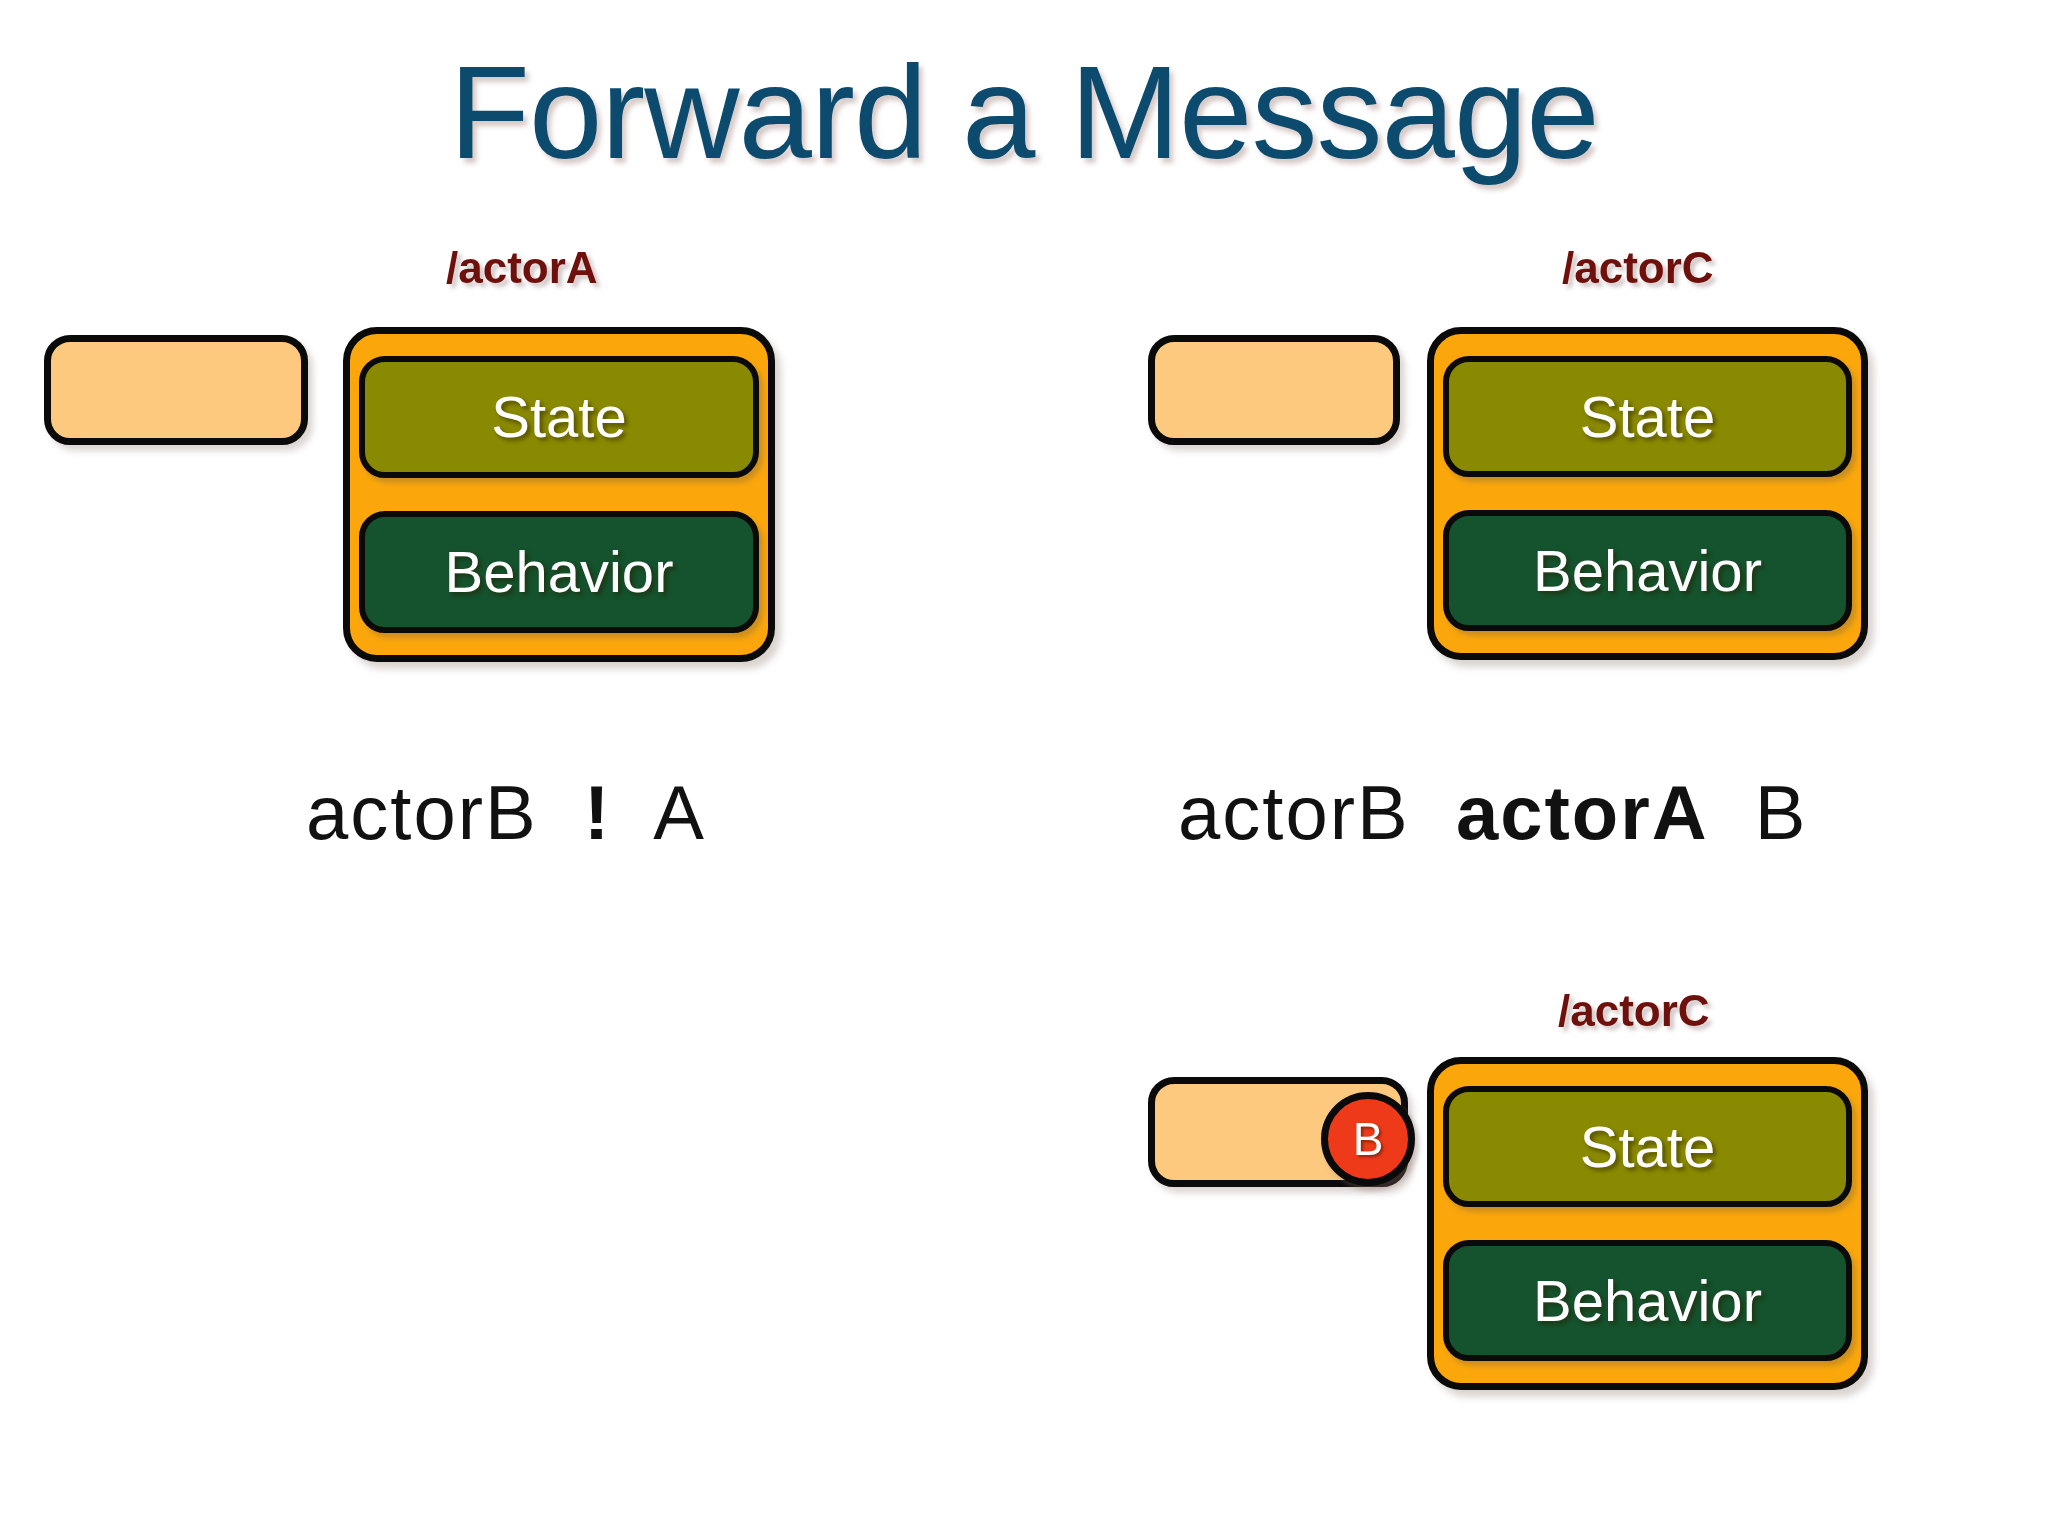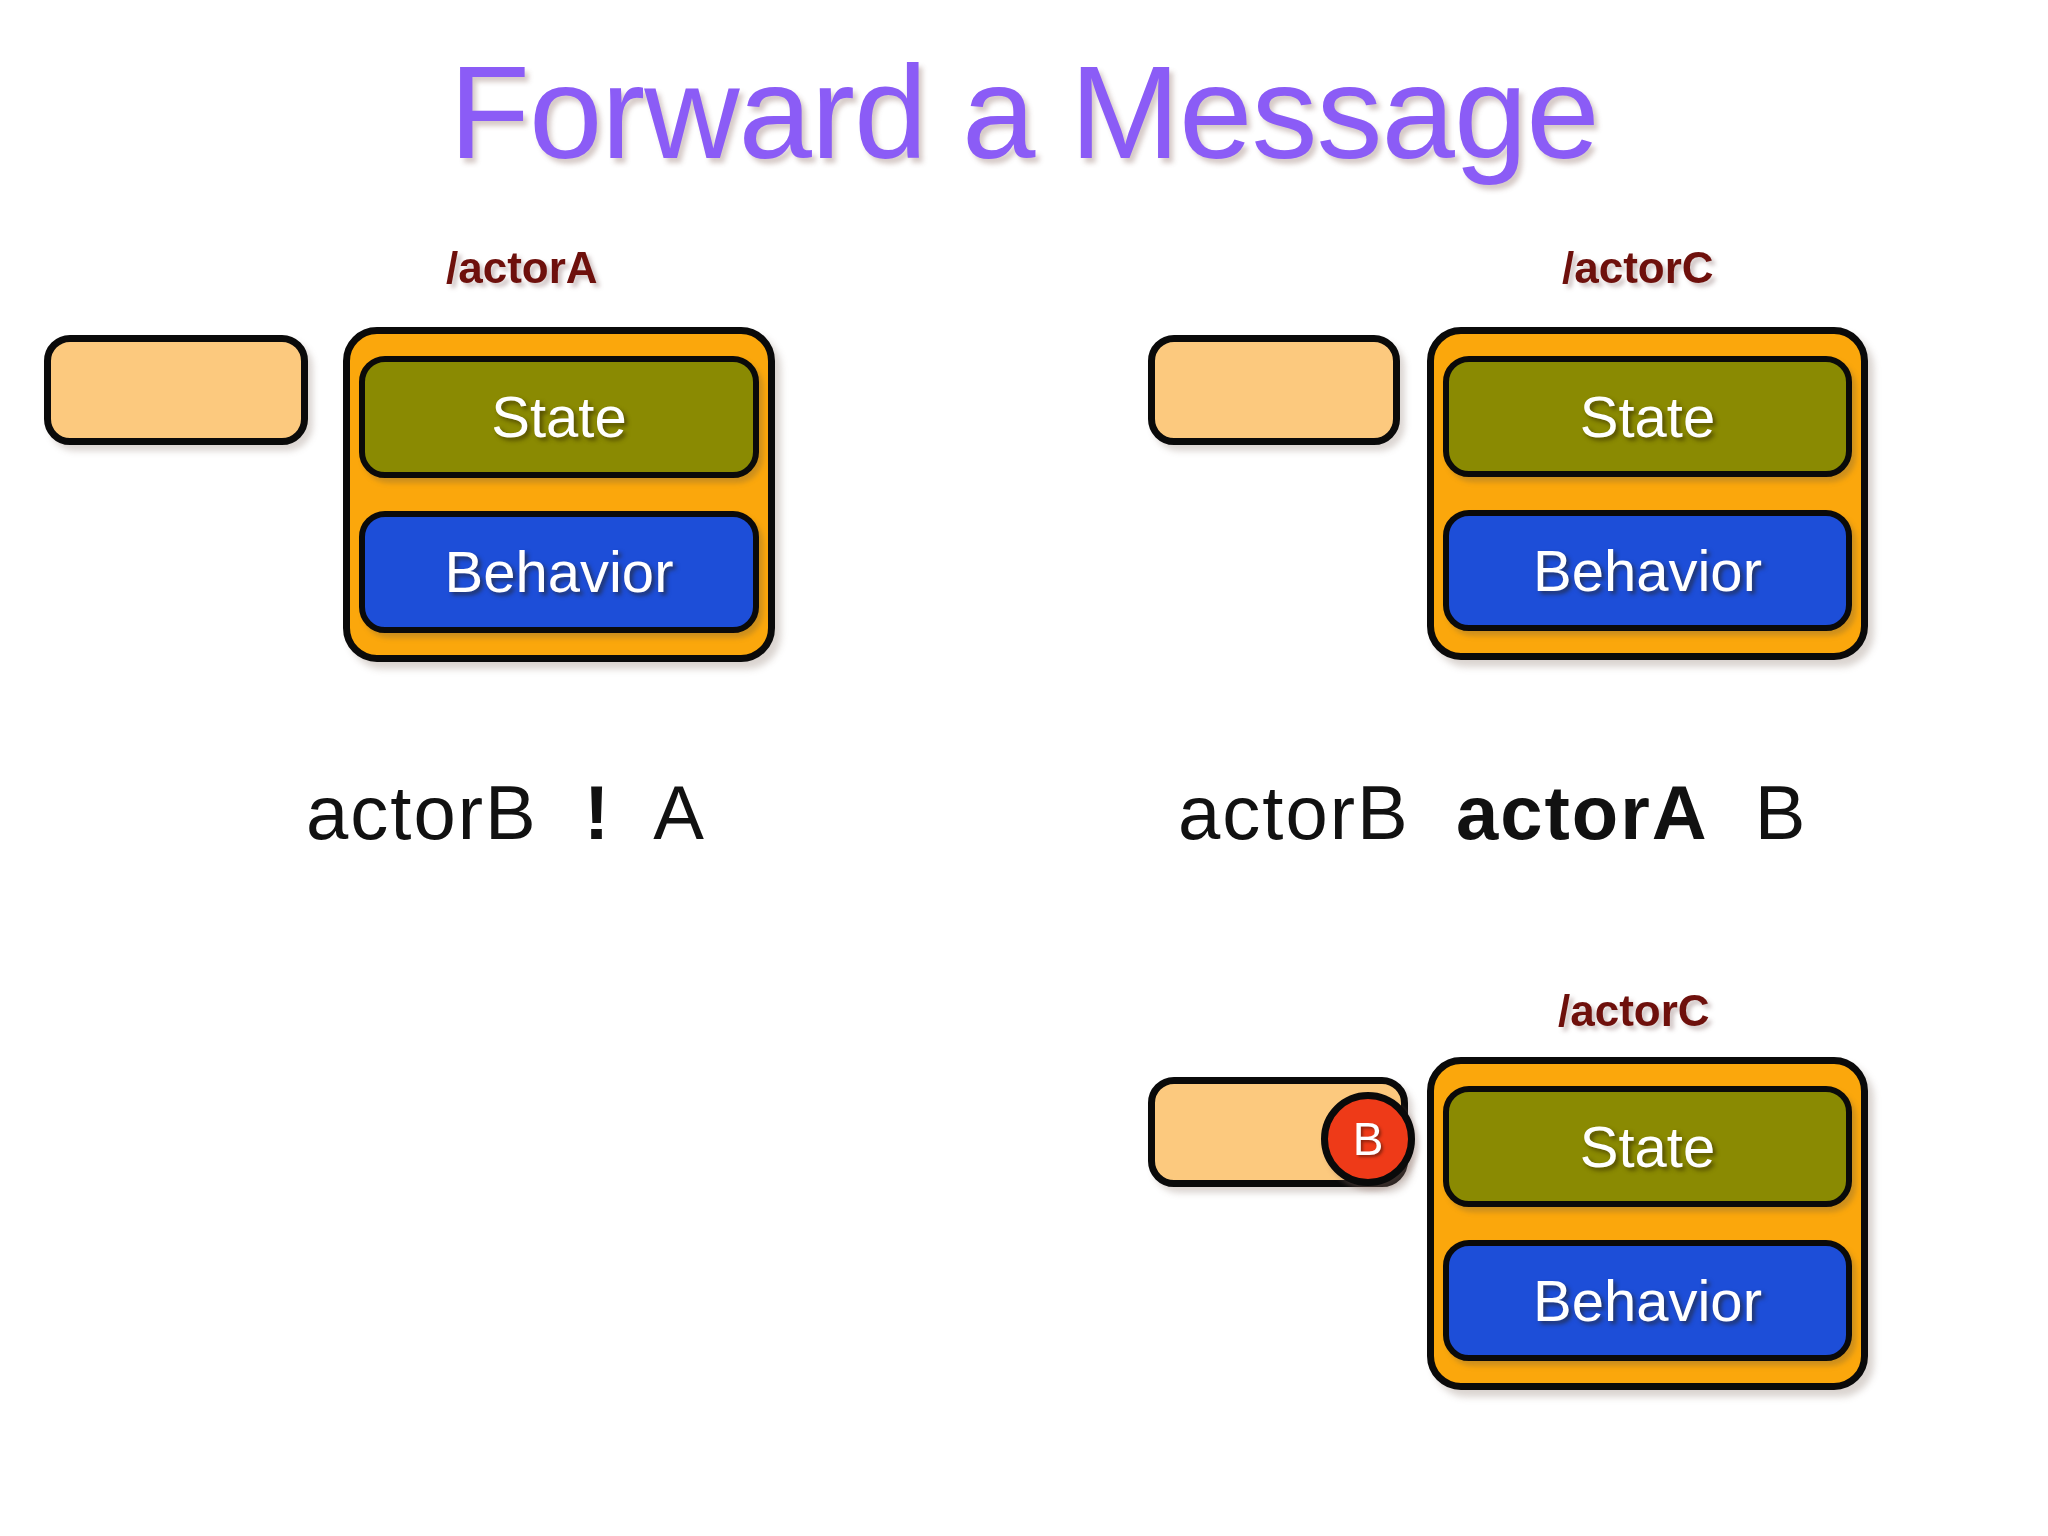--- a/index.html
+++ b/index.html
@@ -21,21 +21,21 @@
     position: absolute;
     left: 0;
     top: 38px;
     width: 2048px;
     text-align: center;
     font-family: "Liberation Sans", sans-serif;
     font-size: 132px;
     line-height: 150px;
     font-weight: 400;
     letter-spacing: -1px;
-    color: #8b5cf6;
+    color: #0c4a6e;
     text-shadow: 4px 5px 5px rgba(120,80,70,0.30);
     white-space: nowrap;
   }
 
   
   .actor-group {
     position: absolute;
   }
 
   .actor-label {
@@ -101,21 +101,21 @@
     justify-content: center;
     color: #ffffff;
     font-family: "Liberation Sans", sans-serif;
     font-size: 58px;
     line-height: 1;
     font-weight: 400;
     text-shadow: 3px 3px 4px rgba(40,30,0,0.55);
     box-shadow: 4px 5px 5px rgba(120,100,60,0.35);
   }
   .slot-state    { background: #8A8A02; height: 44%; }
-  .slot-behavior { background: #1d4ed8; height: 44%; }
+  .slot-behavior { background: #14532d; height: 44%; }
 
   
   .code-line {
     position: absolute;
     font-family: Liberation Sans, sans-serif;
     font-size: 76px;
     line-height: 86px;
     color: #111111;
     white-space: pre;
     letter-spacing: 2px;

